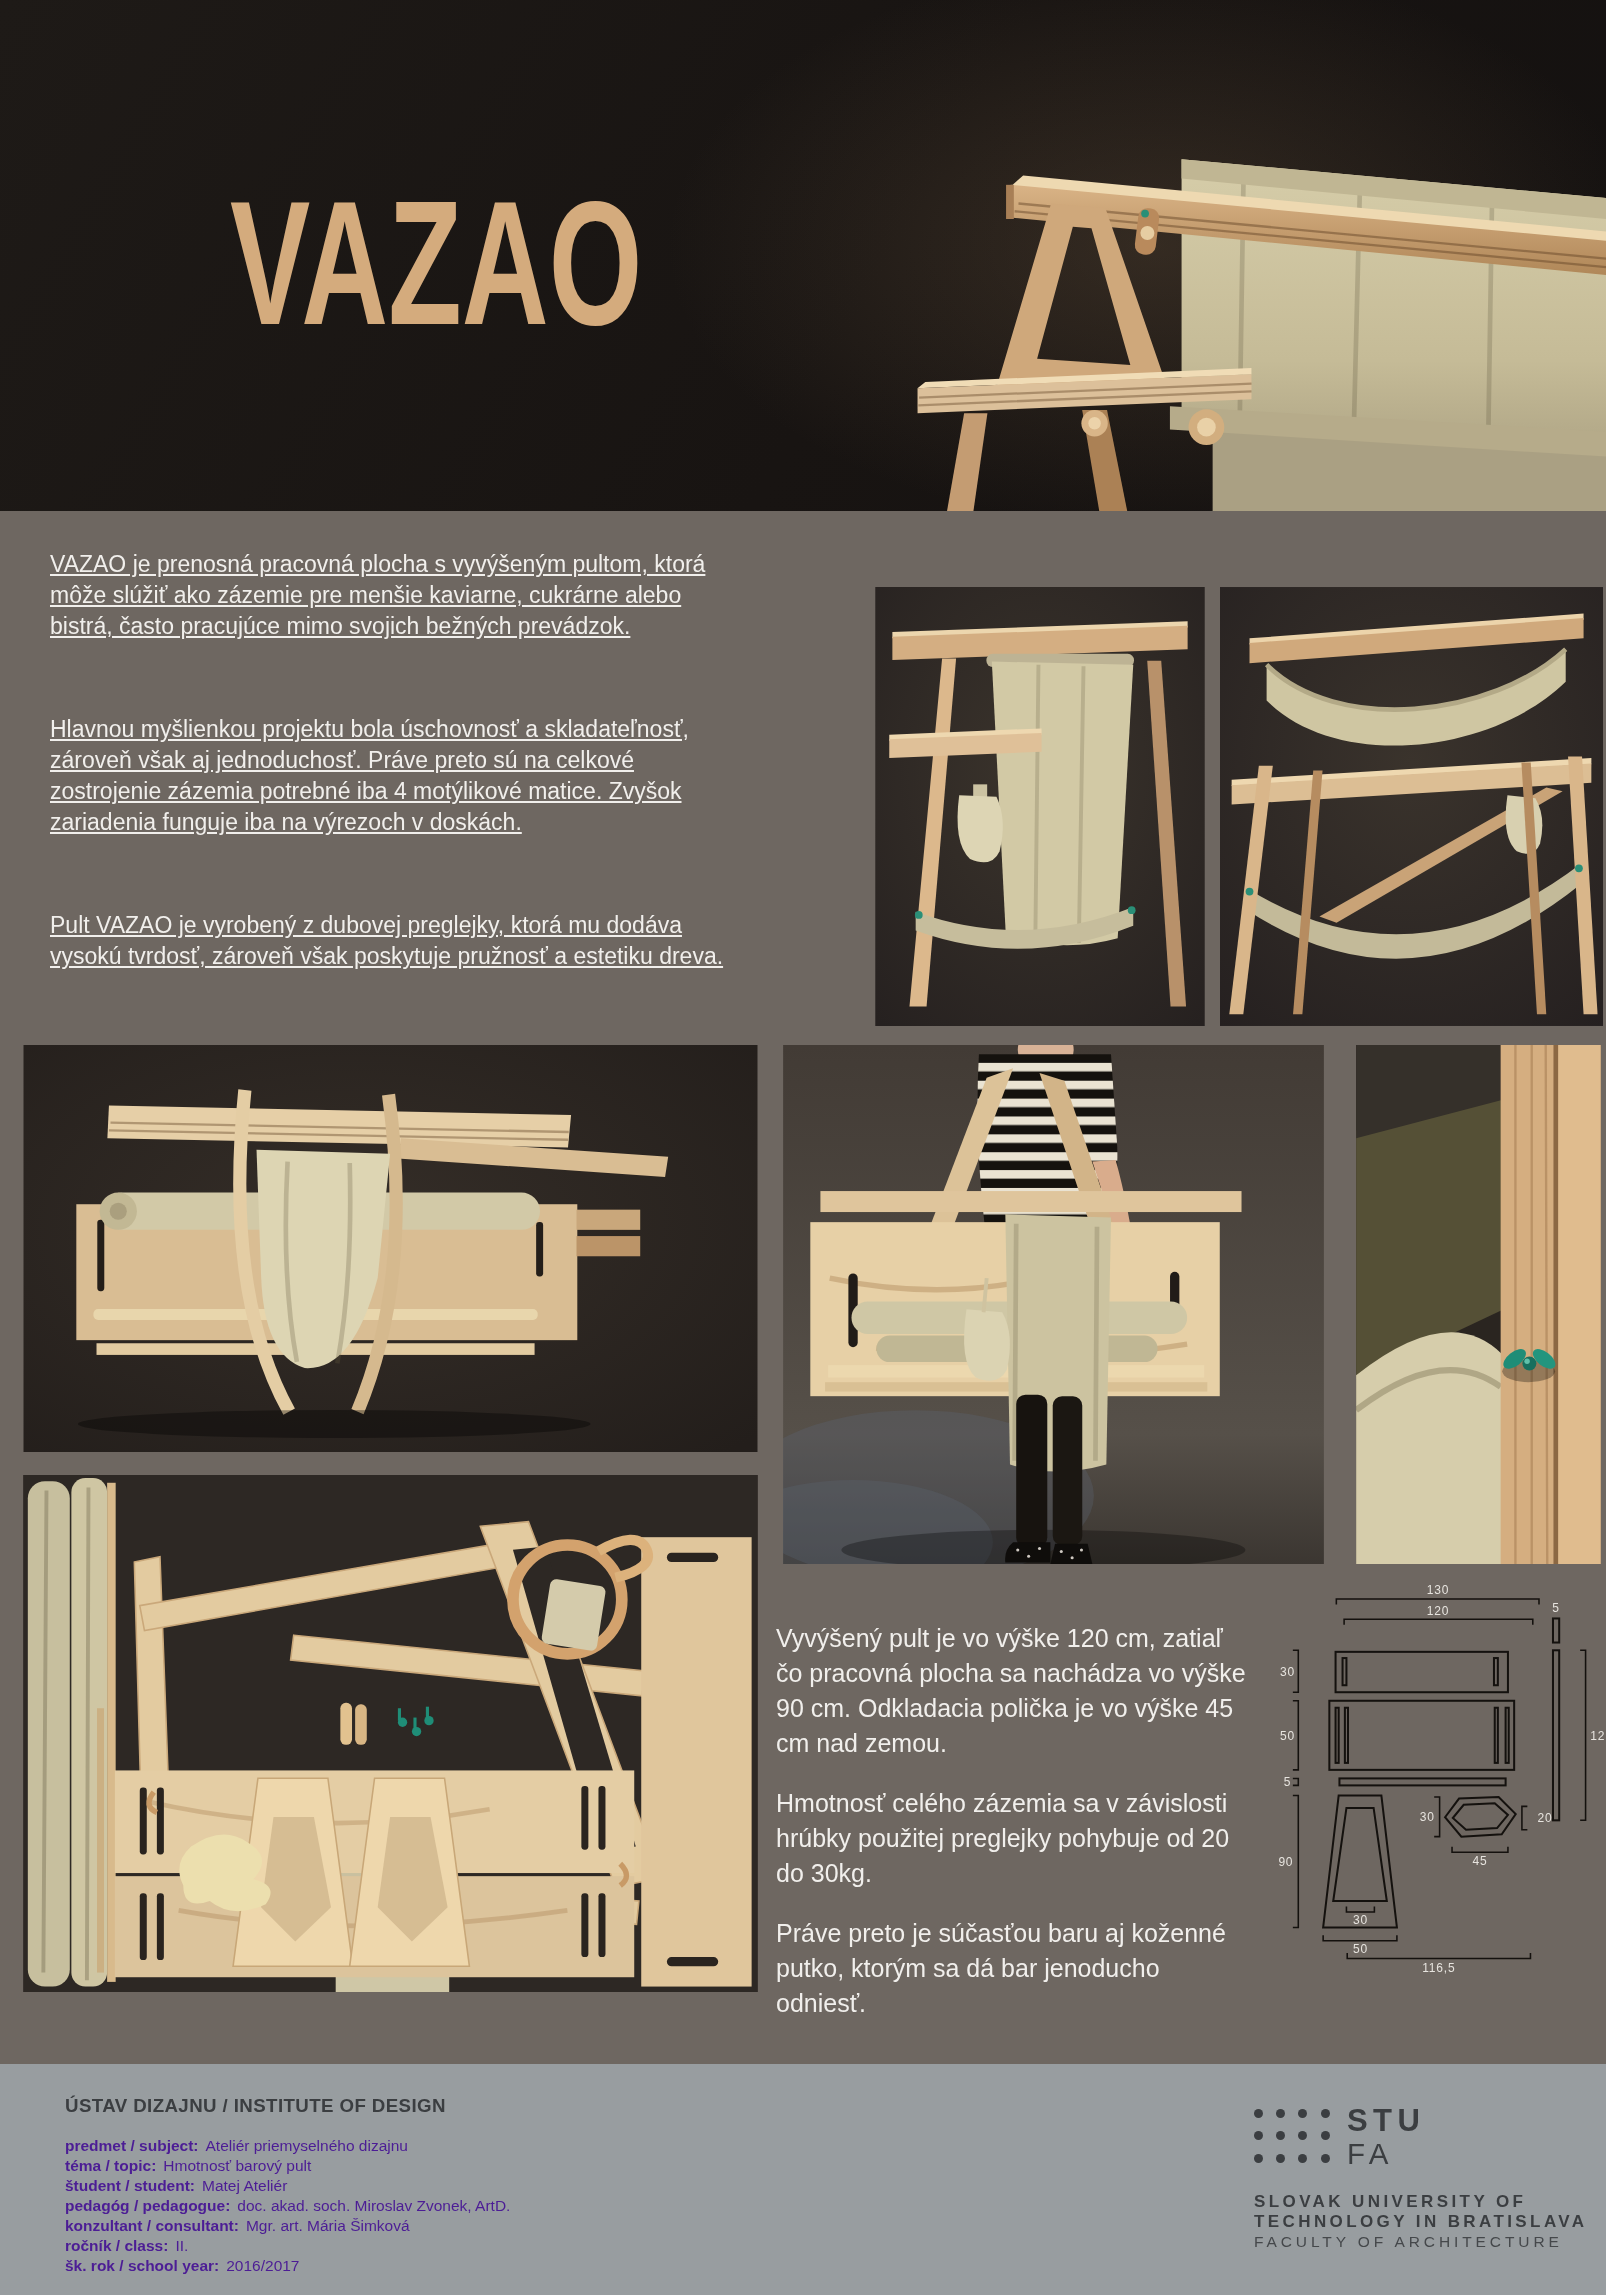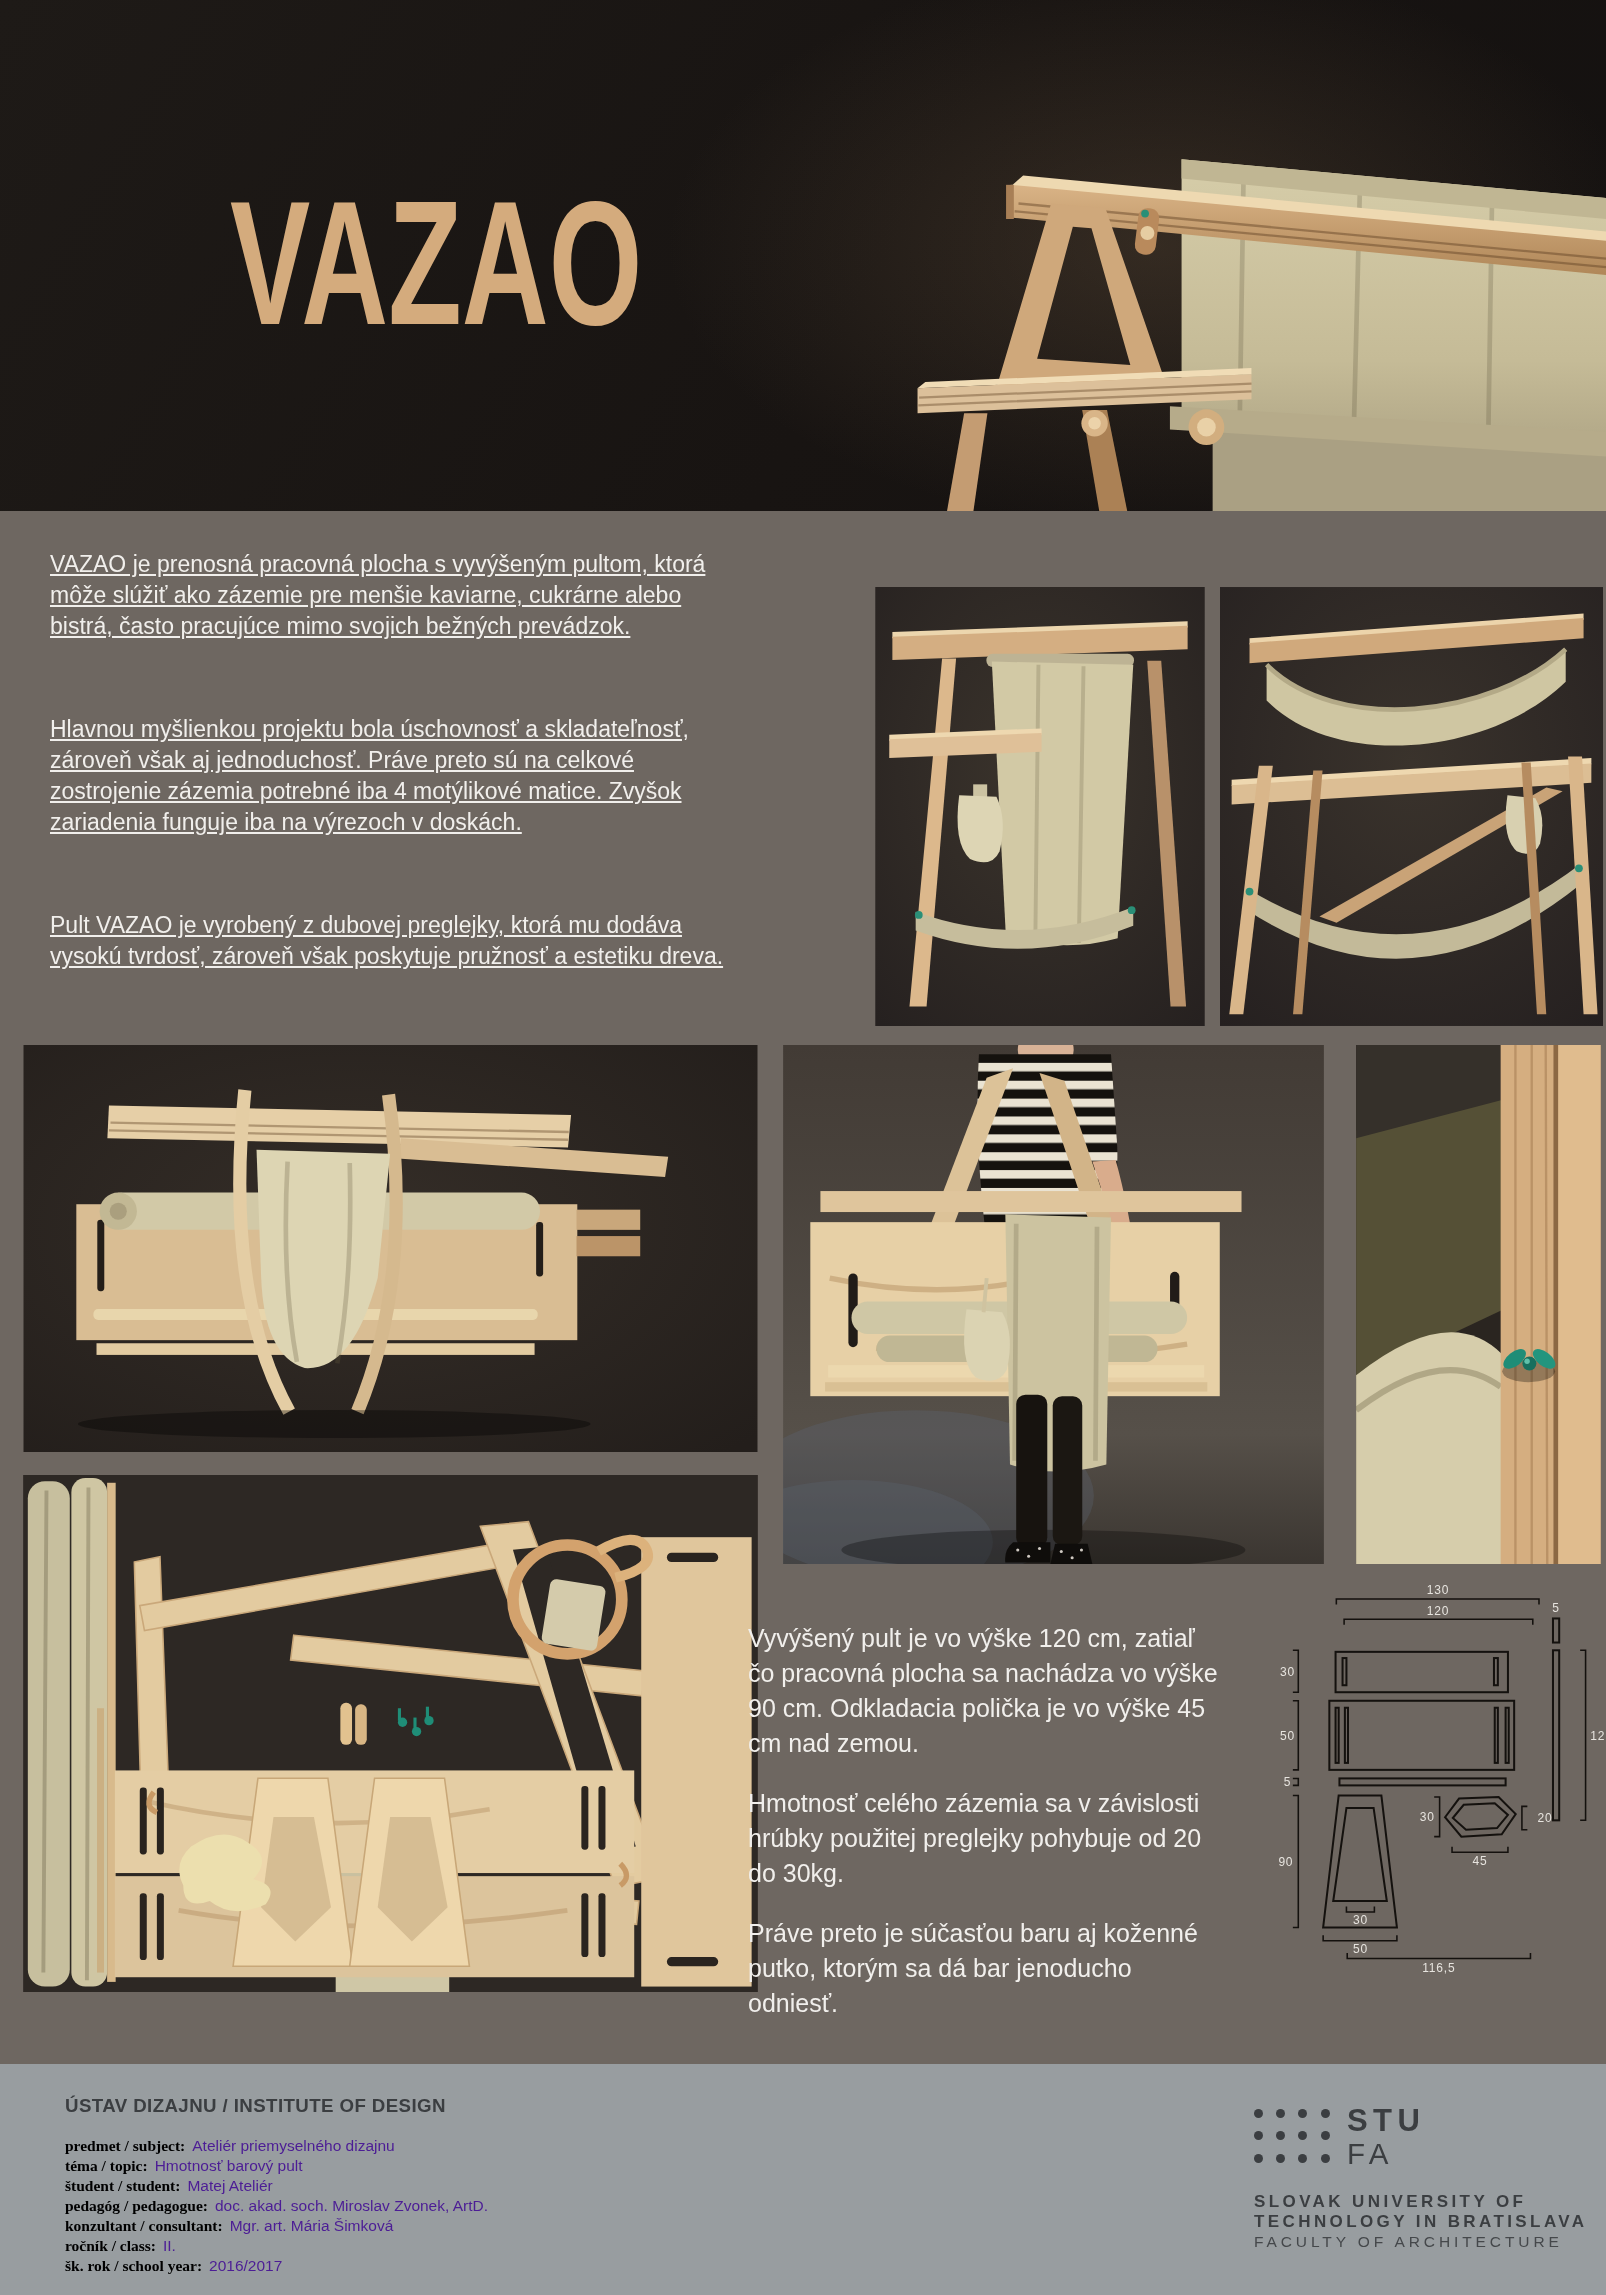--- a/index.html
+++ b/index.html
@@ -25,35 +25,35 @@
   .ph{position:absolute;display:block;}
   .ph-front   {left:875px;top:587px;}
   .ph-back    {left:1220px;top:587px;}
   .ph-folded  {left:23px;  top:1045px;}
   .ph-carry   {left:783px;top:1045px;}
   .ph-wingnut {left:1356px;top:1045px;}
   .ph-parts   {left:23px;  top:1475px;}
   
   .intro{position:absolute;left:50px;top:549px;width:684px;color:#f1efec;text-decoration:underline;}
   .intro p{margin:0 0 72px 0;font-size:23px;line-height:31px;font-weight:400;}
-  .details{position:absolute;left:748px;top:1621px;width:474px;color:#f1efec;}
+  .details{position:absolute;left:776px;top:1621px;width:474px;color:#f1efec;}
   .details p{margin:0 0 25px 0;font-size:25px;line-height:35px;font-weight:400;}
   
   .drawing{position:absolute;left:1275px;top:1584px;}
   .drawing .dim-line{stroke:#14110e;stroke-width:2;fill:none;}
   .drawing .part{stroke:#14110e;stroke-width:2.6;fill:none;stroke-linejoin:miter;}
   .drawing text{fill:#e7e4df;font-family:"Liberation Sans",sans-serif;font-size:15.5px;letter-spacing:1px;}
   
   .footer{
     position:absolute;left:0;top:2064px;width:1607px;height:232px;
     background:#989da0;color:#3b3e41;
   }
   .footer .institute{position:absolute;left:65px;top:31px;margin:0;font-size:18.7px;font-weight:700;letter-spacing:0.4px;}
   .credits{position:absolute;left:65px;top:72px;font-size:15.5px;line-height:20px;}
-  .credits .row b{font-weight:700;color:#000000;font-family:Liberation Serif, serif;}
+  .credits .row b{font-weight:700;color:#4c1d95;}
   .credits .row span{color:#4c1d95;margin-left:7px;font-weight:400;}
   .logo{position:absolute;left:1254px;top:2103px;width:326px;color:#3b3e41;}
   .logo-dots{position:absolute;left:0;top:6.2px;}
   .logo-dots .dr{display:flex;gap:13.2px;margin-bottom:13.2px;}
   .logo-dots .d{width:9px;height:9px;border-radius:50%;background:#3b3e41;}
   .logo-stu{position:absolute;left:93px;top:0;margin:0;font-size:31px;font-weight:700;letter-spacing:5.4px;}
   .logo-fa{position:absolute;left:93px;top:34px;margin:0;font-size:29.5px;font-weight:400;letter-spacing:5.4px;}
   .logo-l1,.logo-l2{position:absolute;left:0;margin:0;font-size:17px;font-weight:700;letter-spacing:3.4px;white-space:nowrap;}
   .logo-l1{top:89px;}
   .logo-l2{top:109px;}

